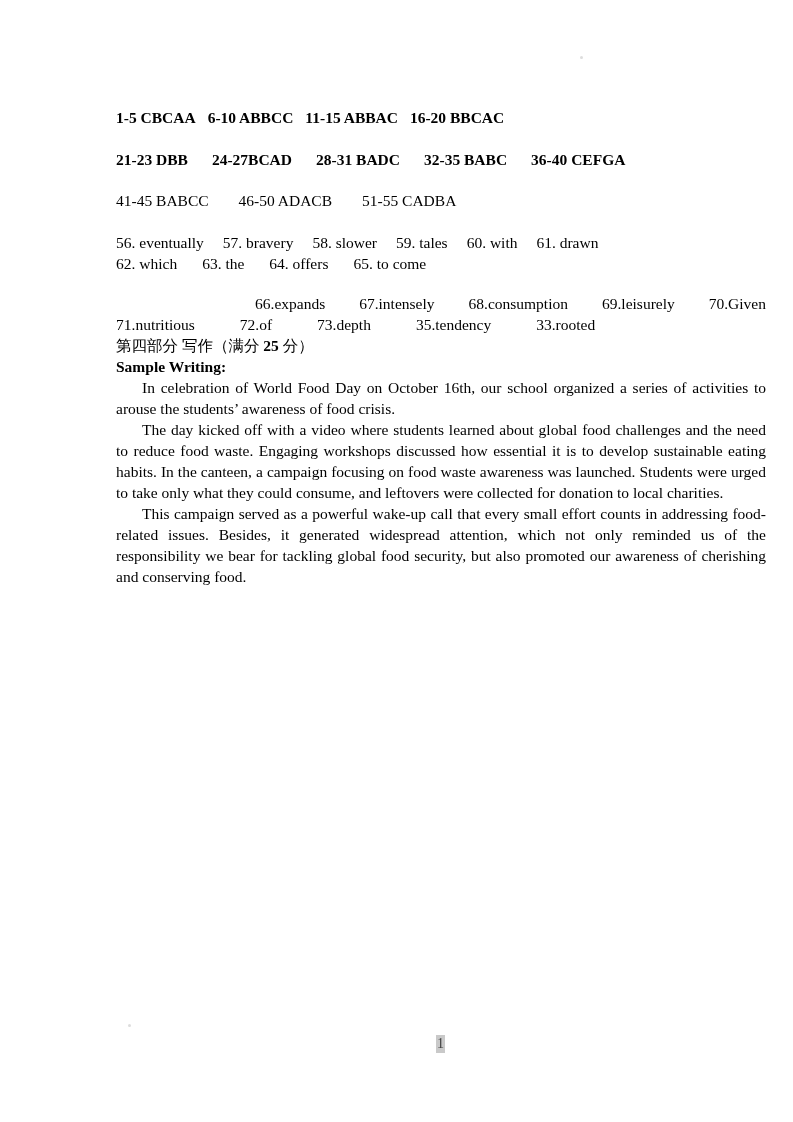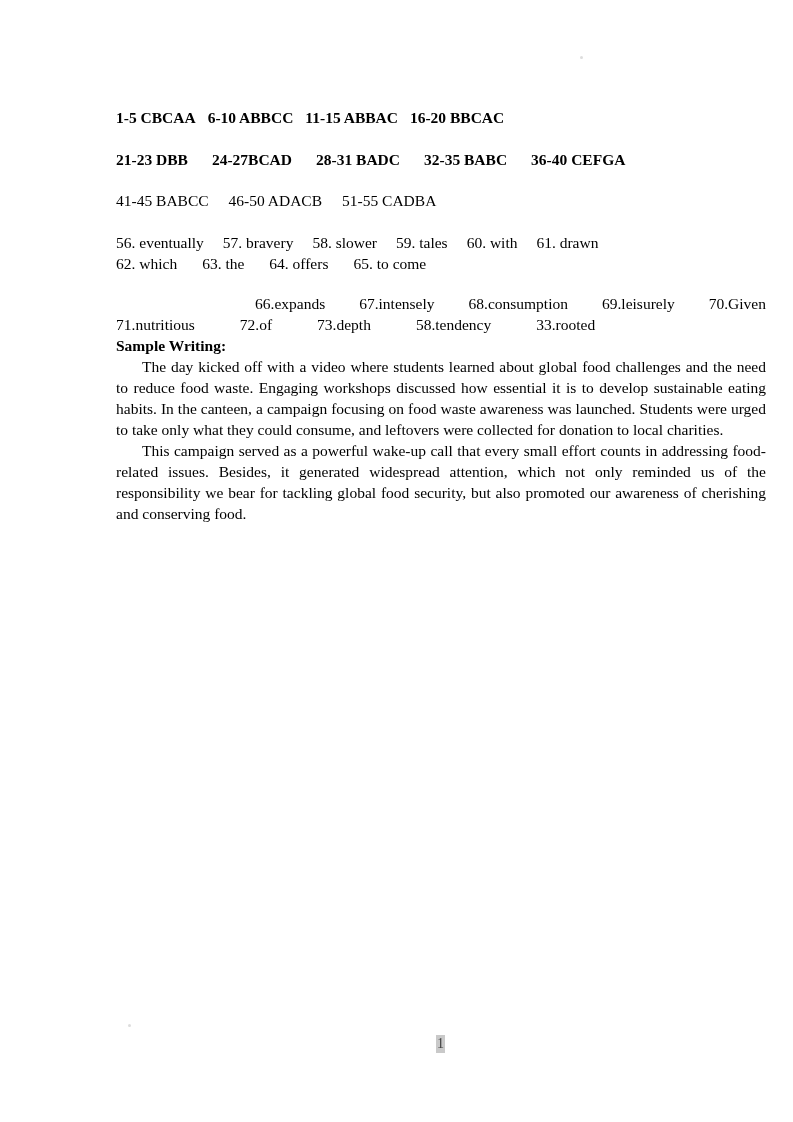--- a/index.html
+++ b/index.html
@@ -22,21 +22,21 @@
   }
   .ans-line {
     display: flex;
     align-items: baseline;
     line-height: 21px;
     white-space: nowrap;
   }
   .bold { font-weight: bold; }
   .gap-a { gap: 12px; }
   .gap-b { gap: 24px; }
-  .gap-c { gap: 20px; }
+  .gap-c { gap: 30px; }
   .gap-d { gap: 19px; }
   .gap-e { gap: 25px; }
   .gap-f { gap: 34px; justify-content: flex-end; }
   .gap-g { gap: 45px; }
   .gap-h { gap: 29px; }
   .mb-21 { margin-bottom: 21px; }
   .mb-20 { margin-bottom: 20px; }
   .mb-19 { margin-bottom: 19px; }
   .mb-17 { margin-bottom: 17px; }
   .heading-cn {
@@ -123,28 +123,32 @@
     <span>67.intensely</span>
     <span>68.consumption</span>
     <span>69.leisurely</span>
     <span>70.Given</span>
   </div>
 
   <div class="ans-line gap-g">
     <span>71.nutritious</span>
     <span>72.of</span>
     <span>73.depth</span>
-    <span>58.tendency</span>
+    <span>35.tendency</span>
     <span>33.rooted</span>
   </div>
 
 
+  <div class="heading-cn">
+    <span>第四部分 写作（满分 </span><span class="bold">25</span><span> 分）</span>
+  </div>
 
   <div class="sample-label">Sample Writing:</div>
 
+  <p class="body-para">In celebration of World Food Day on October 16th, our school organized a series of activities to arouse the students’ awareness of food crisis.</p>
   <p class="body-para">The day kicked off with a video where students learned about global food challenges and the need to reduce food waste. Engaging workshops discussed how essential it is to develop sustainable eating habits. In the canteen, a campaign focusing on food waste awareness was launched. Students were urged to take only what they could consume, and leftovers were collected for donation to local charities.</p>
   <p class="body-para">This campaign served as a powerful wake-up call that every small effort counts in addressing food-related issues. Besides, it generated widespread attention, which not only reminded us of the responsibility we bear for tackling global food security, but also promoted our awareness of cherishing and conserving food.</p>
 
   <div class="page-number-wrap">
     <span>1</span>
   </div>
 
   <div class="artifact-dot" style="left:536px; top:56px;"></div>
   <div class="artifact-dot" style="left:84px; top:1024px;"></div>
 

